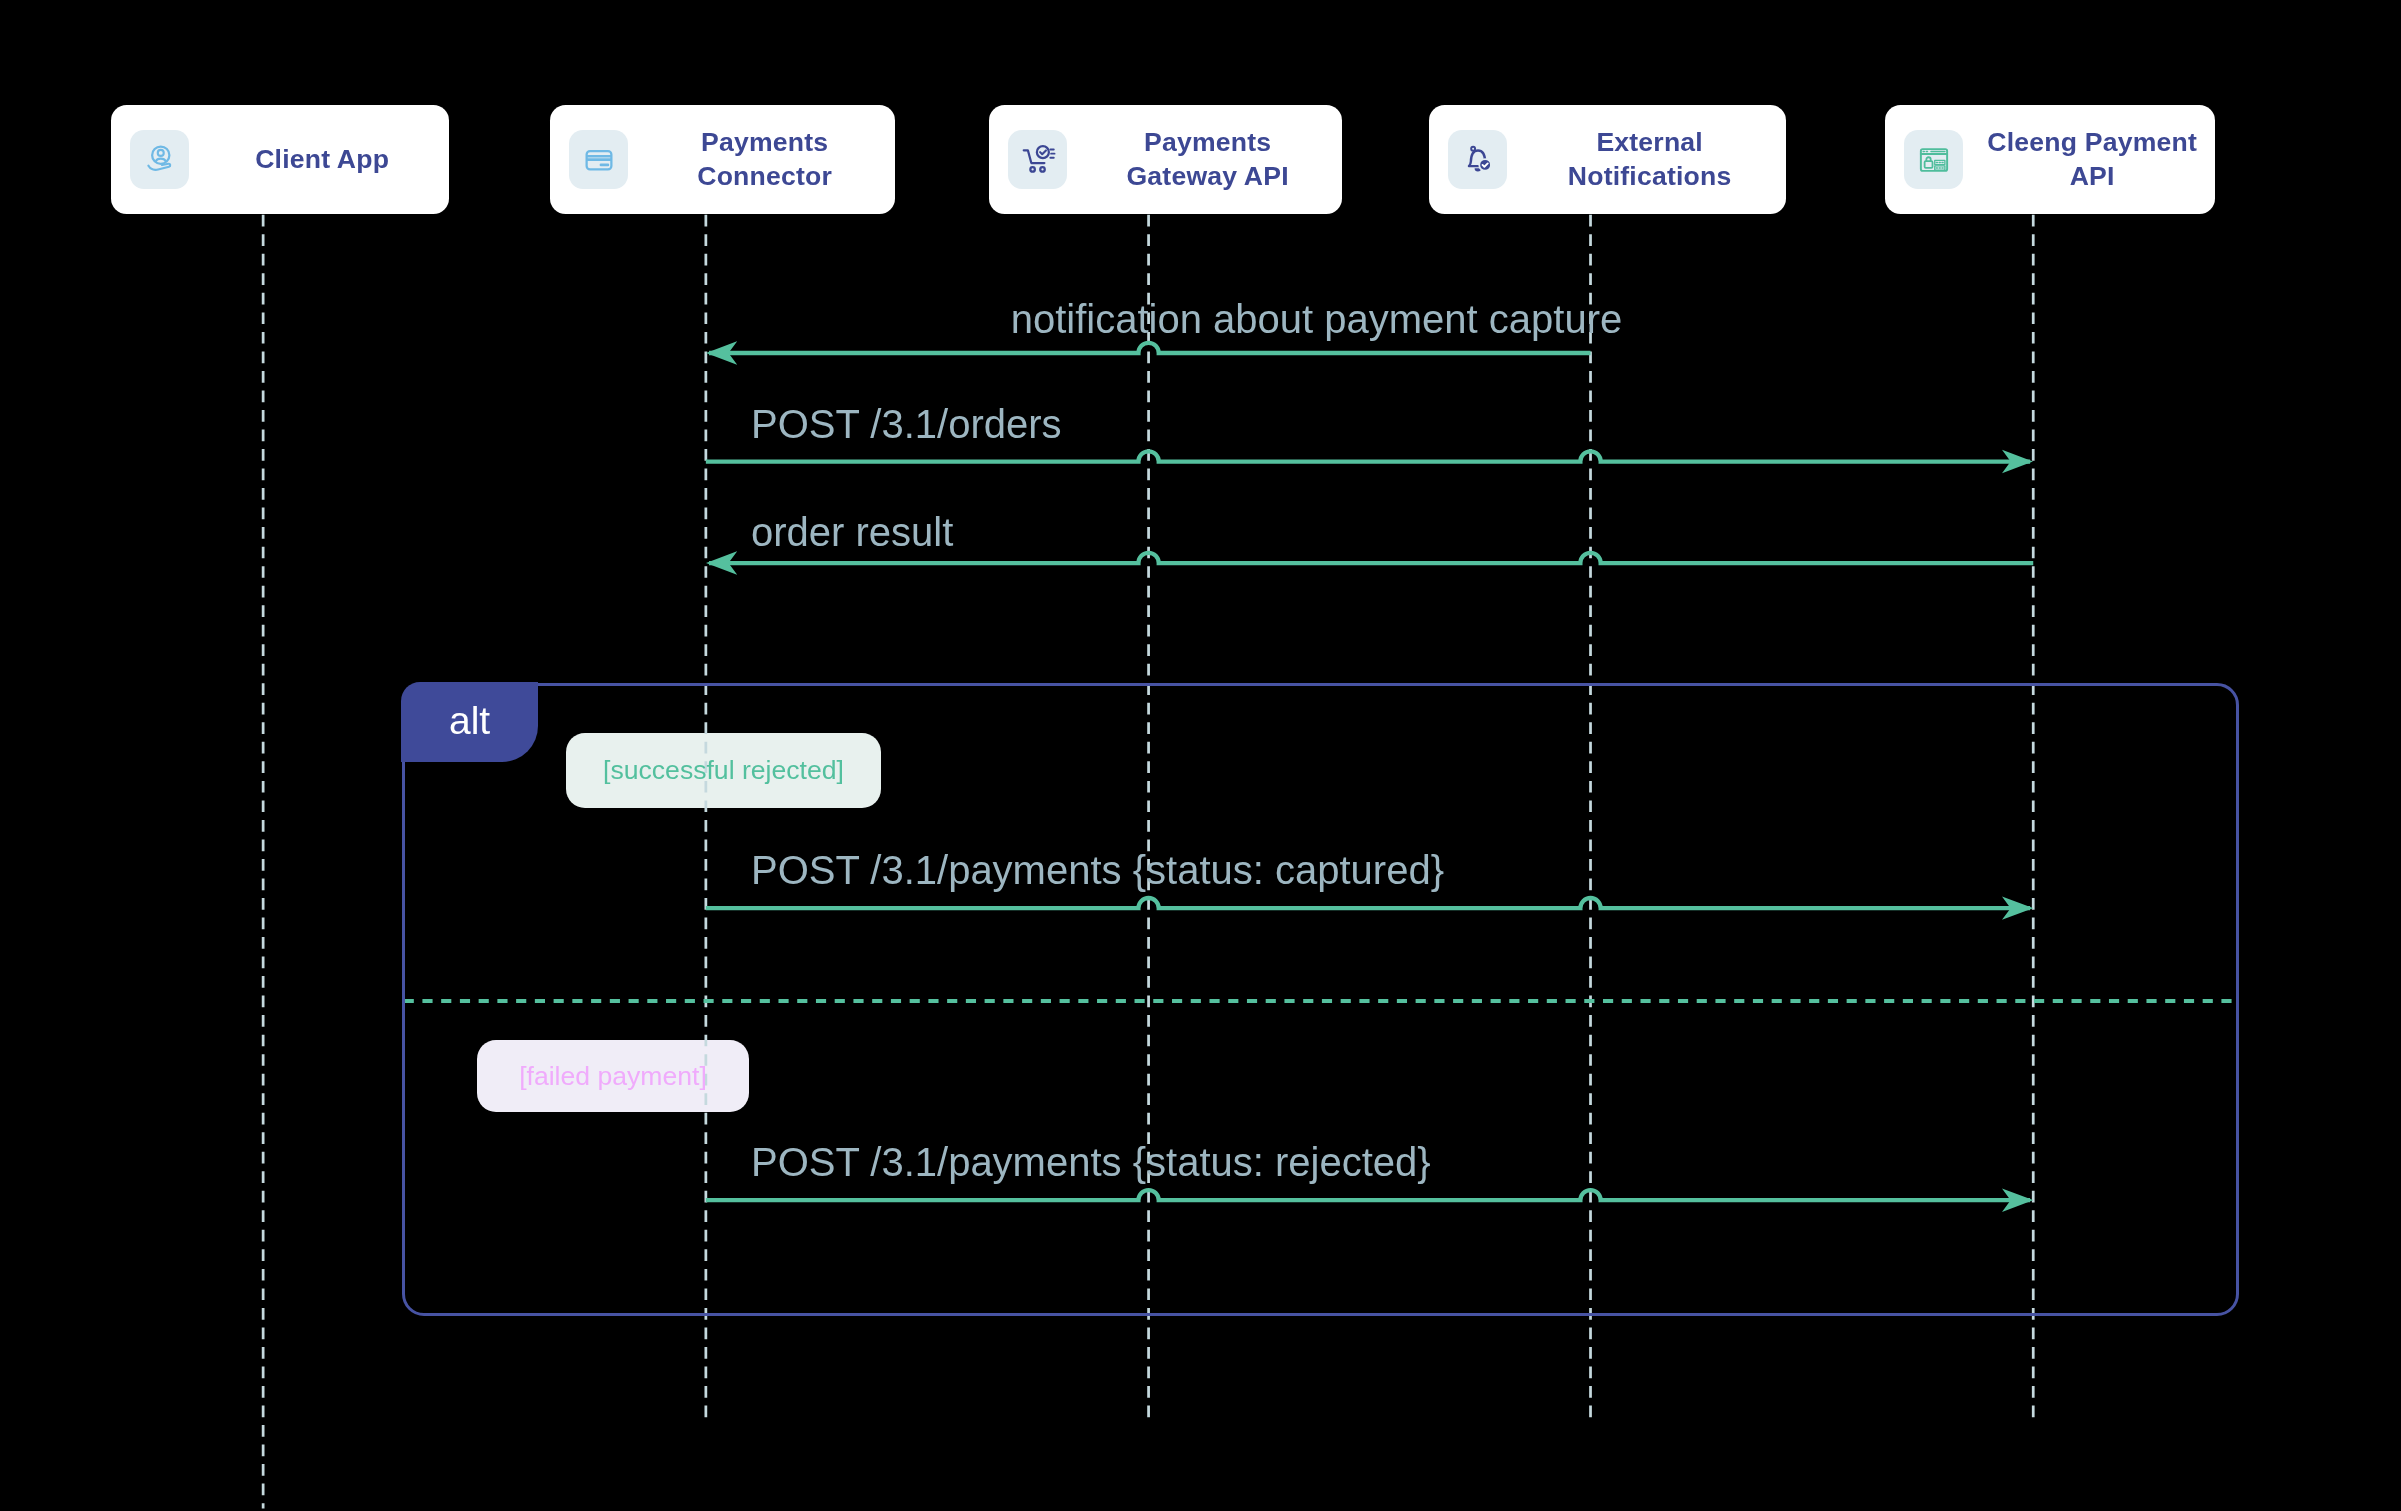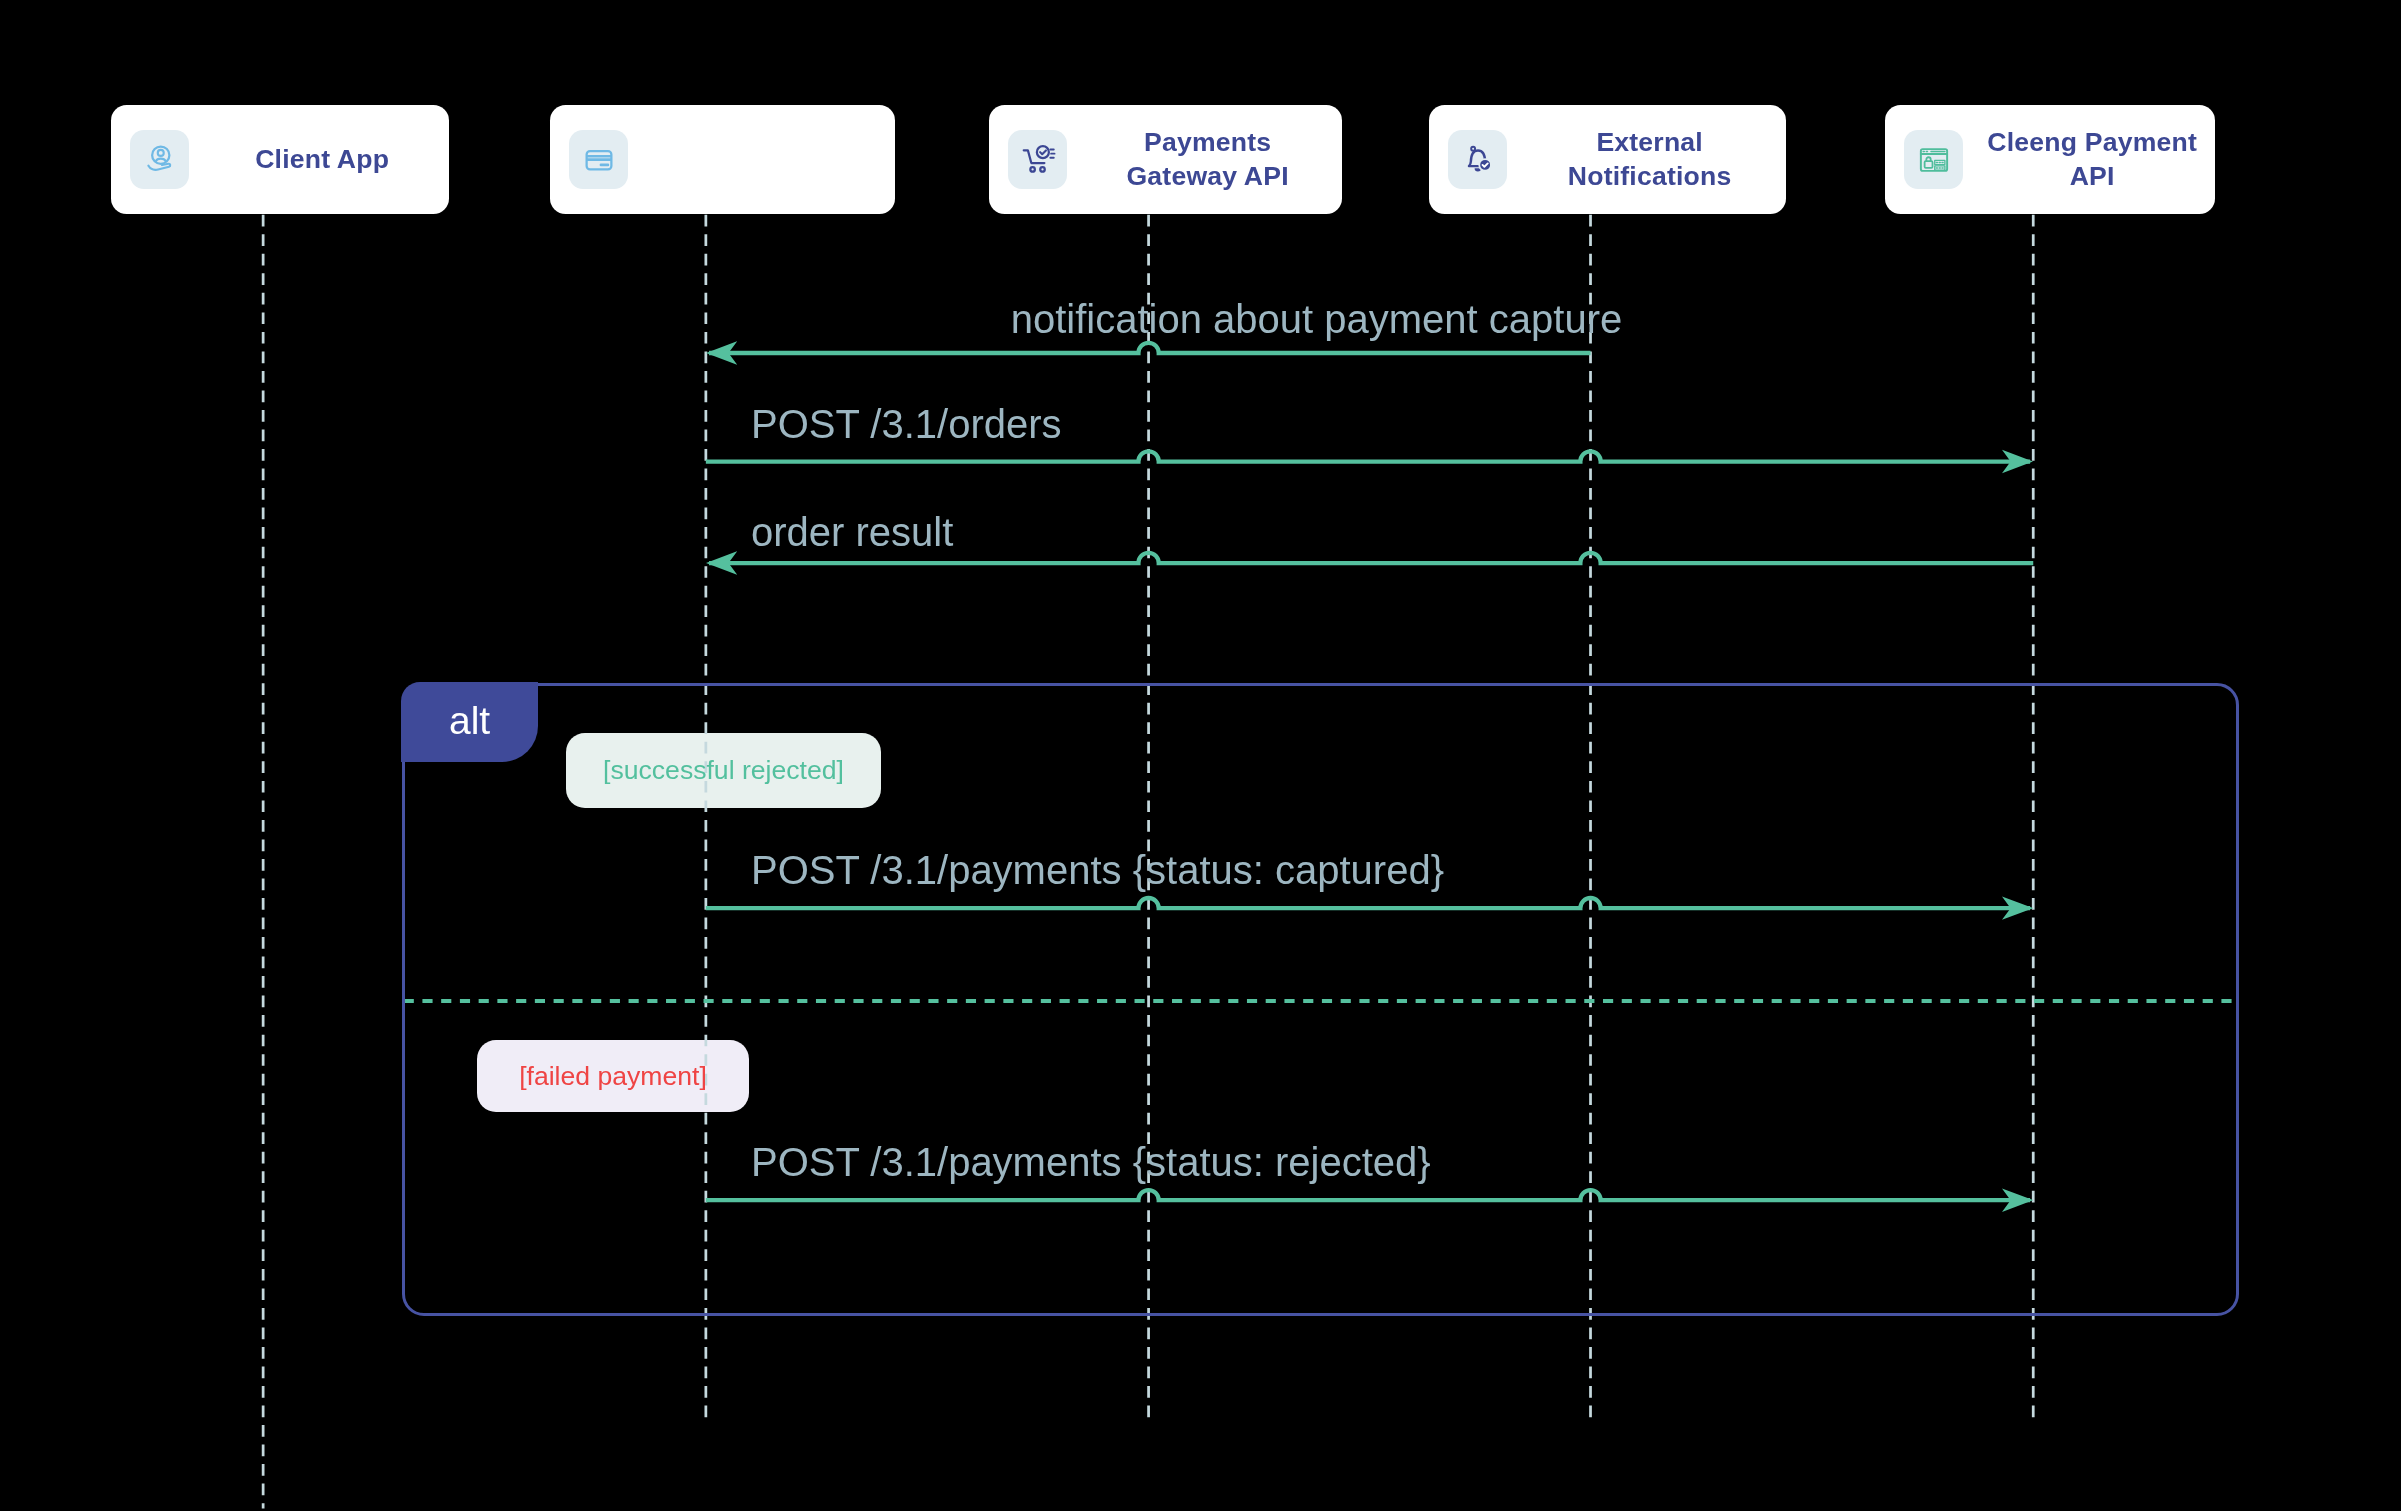--- a/index.html
+++ b/index.html
@@ -32,21 +32,21 @@
            color:#ffffff;font-size:39px;font-weight:400;z-index:4;padding-bottom:3.1px;box-sizing:border-box;}
 
   
   .badge-label{position:absolute;display:flex;align-items:center;justify-content:center;
                font-size:26.6px;font-weight:400;z-index:6;}
   #badge-success-bg,#badge-success-label{left:566px;top:733px;width:315px;height:75px;}
   #badge-success-bg{background:#e8f1ee;border-radius:19px;}
   #badge-success-label{color:#53c09e;}
   #badge-failed-bg,#badge-failed-label{left:477px;top:1040px;width:272px;height:72px;}
   #badge-failed-bg{background:#f0edf7;border-radius:19px;}
-  #badge-failed-label{color:#ef4444;}
+  #badge-failed-label{color:#f0abfc;}
 </style>
 </head>
 <body>
 
 <div id="stage">
 
   <div class="badge-bg" id="badge-success-bg"></div>
   <div class="badge-bg" id="badge-failed-bg"></div>
 
   <svg id="lines-svg" width="2401" height="1511" viewBox="0 0 3075 1935">
@@ -100,20 +100,21 @@
 
   <div class="actor" style="left:550px;width:312px;">
     <span class="tile">
       <svg width="36" height="36" viewBox="0 0 48 48" fill="none" stroke="#6fb9e5" stroke-linecap="round" stroke-linejoin="round">
         <rect x="7.5" y="12" width="33" height="24.5" rx="4.5" stroke-width="3"></rect>
         <path d="M8.5,19 H39.5" stroke-width="3.4"></path>
         <path d="M8.5,23.5 H39.5" stroke-width="3.4"></path>
         <path d="M26.5,30.5 H36" stroke-width="3.4"></path>
       </svg>
     </span>
+    <span class="actor-label">Payments Connector</span>
   </div>
 
   <div class="actor" style="left:989px;width:320px;">
     <span class="tile">
       <svg width="36" height="36" viewBox="0 0 48 48" fill="none" stroke="#3c4794" stroke-linecap="round" stroke-linejoin="round">
         <path d="M5,11 h5.5 l4.6,17 h17.4" stroke-width="3"></path>
         <circle cx="16.8" cy="36.5" r="3" stroke-width="3"></circle>
         <circle cx="30" cy="36.5" r="3" stroke-width="3"></circle>
         <path d="M40.5,10 h4.5 M41.5,15.5 h4.5 M40.5,21 h4.5" stroke-width="2.6"></path>
         <circle cx="30.5" cy="13.5" r="8" fill="#e3edf2" stroke-width="3"></circle>

